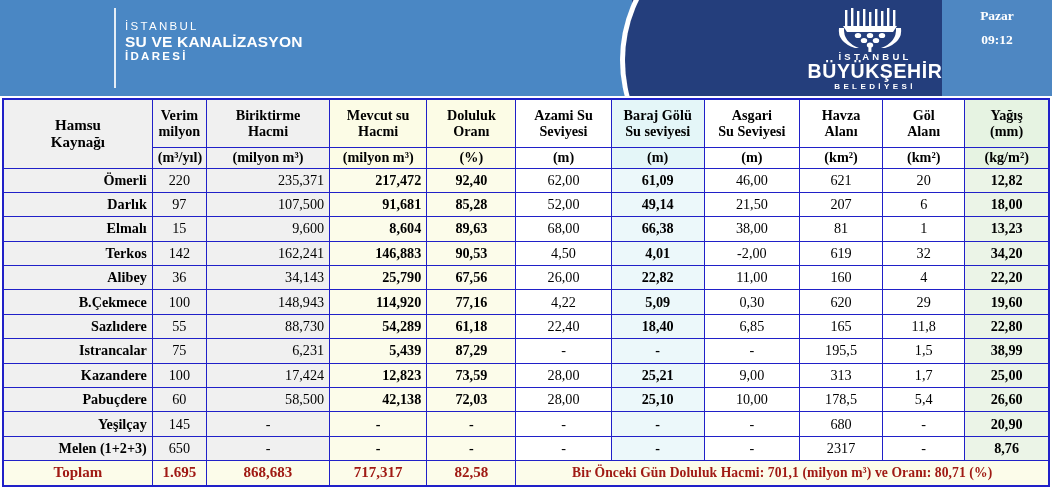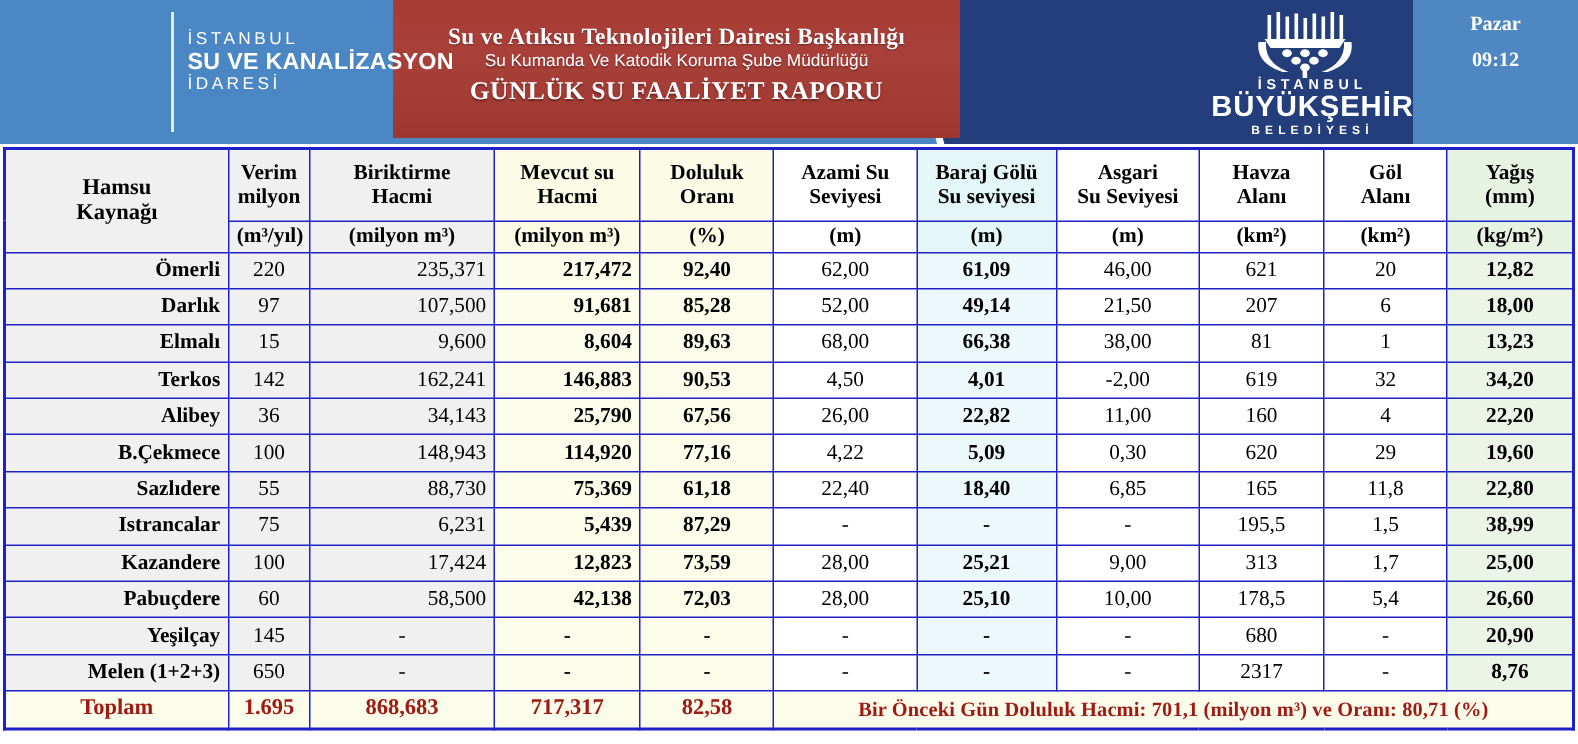--- a/index.html
+++ b/index.html
@@ -66,20 +66,21 @@
     font-weight: normal;
   }
   .iski-text .l2 {
     font-size: 15.5px;
     font-weight: bold;
     letter-spacing: 0.2px;
   }
   .iski-text .l3 {
     font-size: 11.5px;
     letter-spacing: 2.3px;
+    font-weight: bold;
   }
   .iski-divider {
     position: absolute;
     left: 114px; top: 8px;
     width: 2px; height: 80px;
     background: rgba(255,255,255,0.85);
     z-index: 6;
   }
 
   
@@ -250,25 +251,20 @@
   <div class="hdr-right-band"></div>
   <div class="hdr-arc"></div>
 
   <div class="iski-divider"></div>
   <div class="iski-text">
     <div class="l1">İSTANBUL</div>
     <div class="l2">SU VE KANALİZASYON</div>
     <div class="l3">İDARESİ</div>
   </div>
 
-  <div class="title-plate">
-    <div class="title-l1">Su ve Atıksu Teknolojileri Dairesi Başkanlığı</div>
-    <div class="title-l2">Su Kumanda Ve Katodik Koruma Şube Müdürlüğü</div>
-    <div class="title-l3">GÜNLÜK SU FAALİYET RAPORU</div>
-  </div>
 
   <div class="ibb-wrap">
     <div class="ibb-mark">
       <svg viewBox="0 0 120 44" width="120" height="44">
         <g fill="#ffffff">
           <rect x="30" y="2" width="2.4" height="16"></rect>
             <rect x="36" y="0" width="2.4" height="18"></rect>
           <rect x="42" y="3" width="2.4" height="15"></rect>
             <rect x="48" y="1" width="2.4" height="17"></rect>
           <rect x="54" y="4" width="2.4" height="14"></rect>
@@ -451,21 +447,21 @@
           <td class="c-num b cyan">5,09</td>
           <td class="c-num white">0,30</td>
           <td class="c-num white">620</td>
           <td class="c-num white">29</td>
           <td class="c-num b green">19,60</td>
         </tr>
         <tr class="drow">
           <td class="c-name">Sazlıdere</td>
           <td class="c-num">55</td>
           <td class="c-right">88,730</td>
-          <td class="c-right b cream">75,369</td>
+          <td class="c-right b cream">54,289</td>
           <td class="c-num b cream">61,18</td>
           <td class="c-num white">22,40</td>
           <td class="c-num b cyan">18,40</td>
           <td class="c-num white">6,85</td>
           <td class="c-num white">165</td>
           <td class="c-num white">11,8</td>
           <td class="c-num b green">22,80</td>
         </tr>
         <tr class="drow">
           <td class="c-name">Istrancalar</td>

